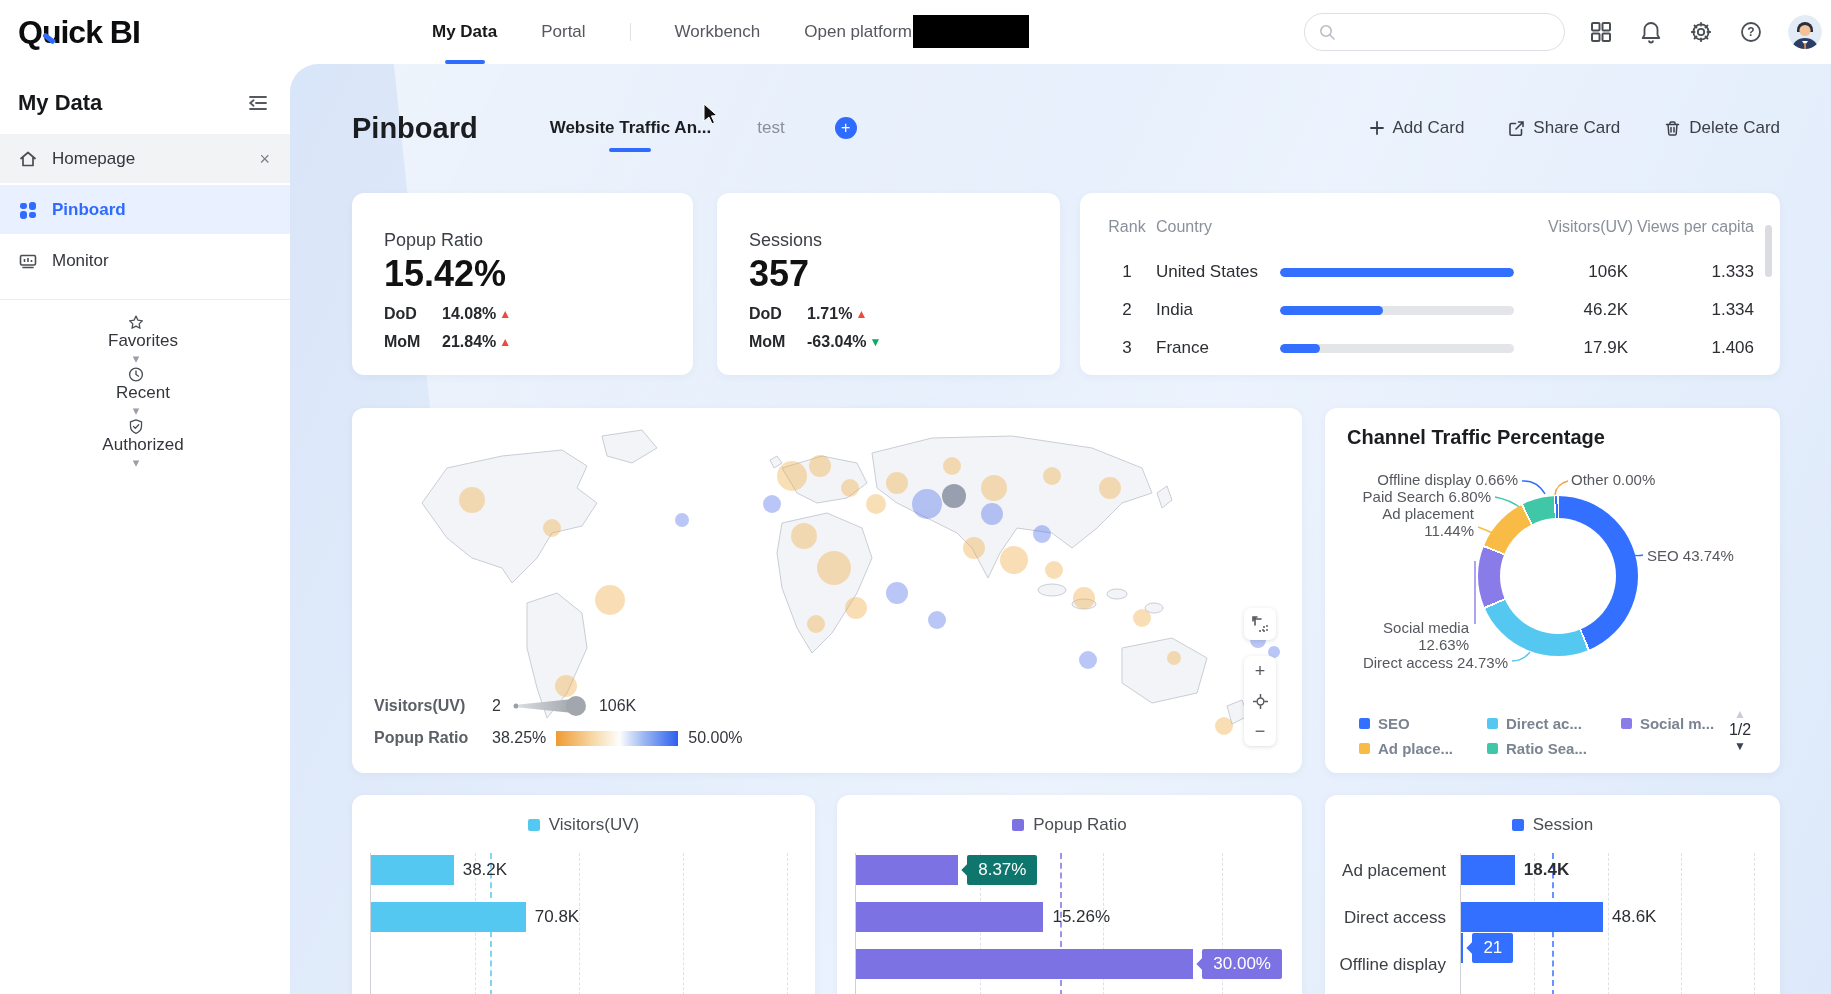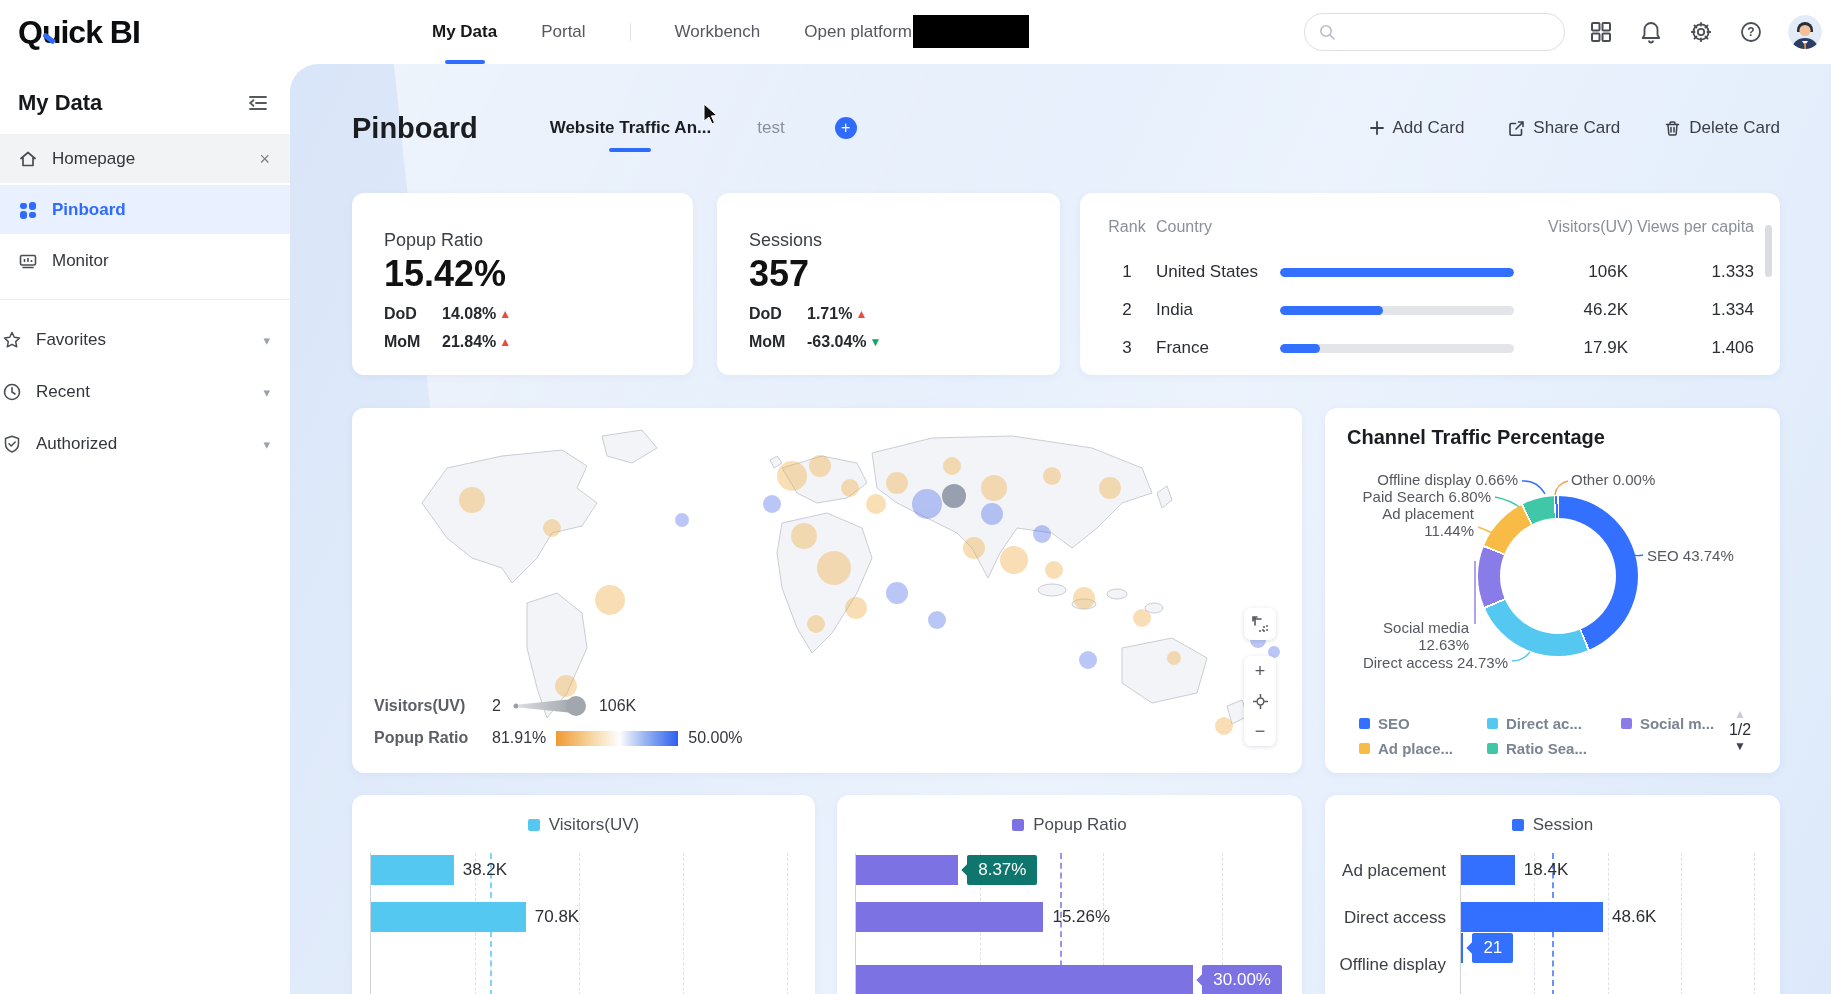--- a/index.html
+++ b/index.html
@@ -24,21 +24,21 @@
 
   
   .sidebar { position:absolute; top:64px; left:0; width:290px; height:930px; background:#fff; z-index:10; }
   .sb-title-row { display:flex; align-items:center; justify-content:space-between; padding:26px 22px 18px 18px; }
   .sb-title { font-size:22px; font-weight:bold; color:#17181a; }
   .sb-item { height:49px; margin:0 0 2px 0; display:flex; align-items:center; padding:0 20px 0 18px; font-size:17px; color:#33363c; cursor:pointer; position:relative; }
   .sb-item .sb-label { margin-left:14px; flex:1; }
   .sb-item.hovered { background:#f2f3f5; }
   .sb-item.active { background:#e9f0ff; color:#2f6bff; font-weight:bold; }
   .sb-divider { height:1px; background:#ececee; margin:14px 0; }
-  .sb-group { height:52px; display:flex; align-items:center; padding:0 20px 0 2px; font-size:17px; color:#33363c; cursor:pointer; }
+  .sb-group { height:52px; display:flex; align-items:center; padding:0 20px 0 2px; font-size:17px; color:#33363c; cursor:pointer;flex-direction:column; }
   .sb-group .sb-label { margin-left:14px; flex:1; }
   .chev { color:#9aa0a8; font-size:13px; }
   .sb-close { color:#7c828a; font-size:18px; line-height:1; cursor:pointer; }
 
   
   .main { position:absolute; top:64px; left:290px; width:1541px; height:930px; overflow:hidden;
     border-top-left-radius:28px;
     background:linear-gradient(115deg,#d9e5f8 0%, #e3edfb 30%, #ecf3fd 55%, #dde9fa 100%); }
   .main::before { content:""; position:absolute; left:120px; top:-80px; width:900px; height:420px;
     background:linear-gradient(120deg, rgba(255,255,255,.55), rgba(255,255,255,0) 70%); transform:rotate(-6deg); }
@@ -435,21 +435,21 @@
                 <stop offset="0" stop-color="#d9dbde"></stop>
                 <stop offset="1" stop-color="#a2a7ae"></stop>
               </linearGradient>
             </defs>
             <circle cx="65" cy="11" r="10" fill="#a2a7ae"></circle>
           </svg>
         <span class="ml-val">106K</span>
       </div>
       <div class="ml-row">
         <span class="ml-label">Popup Ratio</span>
-        <span class="ml-val">81.91%</span>
+        <span class="ml-val">38.25%</span>
         <span class="grad-bar"></span>
         <span class="ml-val">50.00%</span>
       </div>
     </div>
     <div class="map-controls" style="top:200px;">
       <div class="mc-box">
         <svg width="16" height="16" viewBox="0 0 16 16">
             <path d="M1 5 V1 H5 M1 3 H9 M3 1 V9" stroke="#55585e" stroke-width="1.6" fill="none" stroke-linecap="round"></path>
             <path d="M7 15 H15 V7 M11 15 V11 H15" stroke="#55585e" stroke-width="1.4" fill="none" stroke-dasharray="2 2"></path>
           </svg>
@@ -558,21 +558,21 @@
       <div class="gl" style="left:86%;"></div>
       <div class="avg-line" style="left: 48%; border-left-color: rgb(125, 114, 227);"></div>
       <div class="bc-row" style="top:2px;">
         <div class="bc-bar" style="width: 24%; background: rgb(125, 114, 227);"></div>
         <div class="bc-tag" style="background: #0f766e;">8.37%</div>
       </div>
       <div class="bc-row" style="top:49px;">
         <div class="bc-bar" style="width: 44%; background: rgb(125, 114, 227);"></div>
         <div class="bc-val">15.26%</div>
       </div>
-      <div class="bc-row" style="top:112px;">
+      <div class="bc-row" style="top:96px;">
         <div class="bc-bar" style="width: 86%; background: rgb(125, 114, 227);"></div>
         <div class="bc-tag" style="background: rgb(125, 114, 227);">30.00%</div>
       </div>
     </div>
   </div>
 
   <div class="card" style="left:1035px; top:731px; width:455px; height:240px;">
     <div class="bc-legend">
       <span class="bc-sw" style="background: rgb(51, 112, 255);"></span>
       <span>Session</span>
@@ -581,21 +581,21 @@
       <div class="bc-cat" style="top:8px;">Ad placement</div>
       <div class="bc-cat" style="top:55px;">Direct access</div>
       <div class="bc-cat" style="top:102px;">Offline display</div>
     </div>
     <div class="bc-plot" style="left:135px; right:20px;">
       <div class="gl" style="left:24.5%;"></div>
       <div class="gl" style="left:49%;"></div>
       <div class="gl" style="left:73.5%;"></div>
       <div class="gl" style="left:98%;"></div>
       <div class="avg-line" style="left: 30.5%; border-left-color: rgb(51, 112, 255);"></div>
-      <div class="bc-row" style="top:2px;">
+      <div class="bc-row" style="top:2px;font-weight:bold;">
         <div class="bc-bar" style="width: 18%; background: rgb(51, 112, 255);"></div>
         <div class="bc-val">18.4K</div>
       </div>
       <div class="bc-row" style="top:49px;">
         <div class="bc-bar" style="width: 47.5%; background: rgb(51, 112, 255);"></div>
         <div class="bc-val">48.6K</div>
       </div>
       <div class="bc-row" style="top:80px;">
         <div class="bc-bar" style="width: 0.8%; background: rgb(51, 112, 255);"></div>
         <div class="bc-tag" style="background: rgb(51, 112, 255);">21</div>

